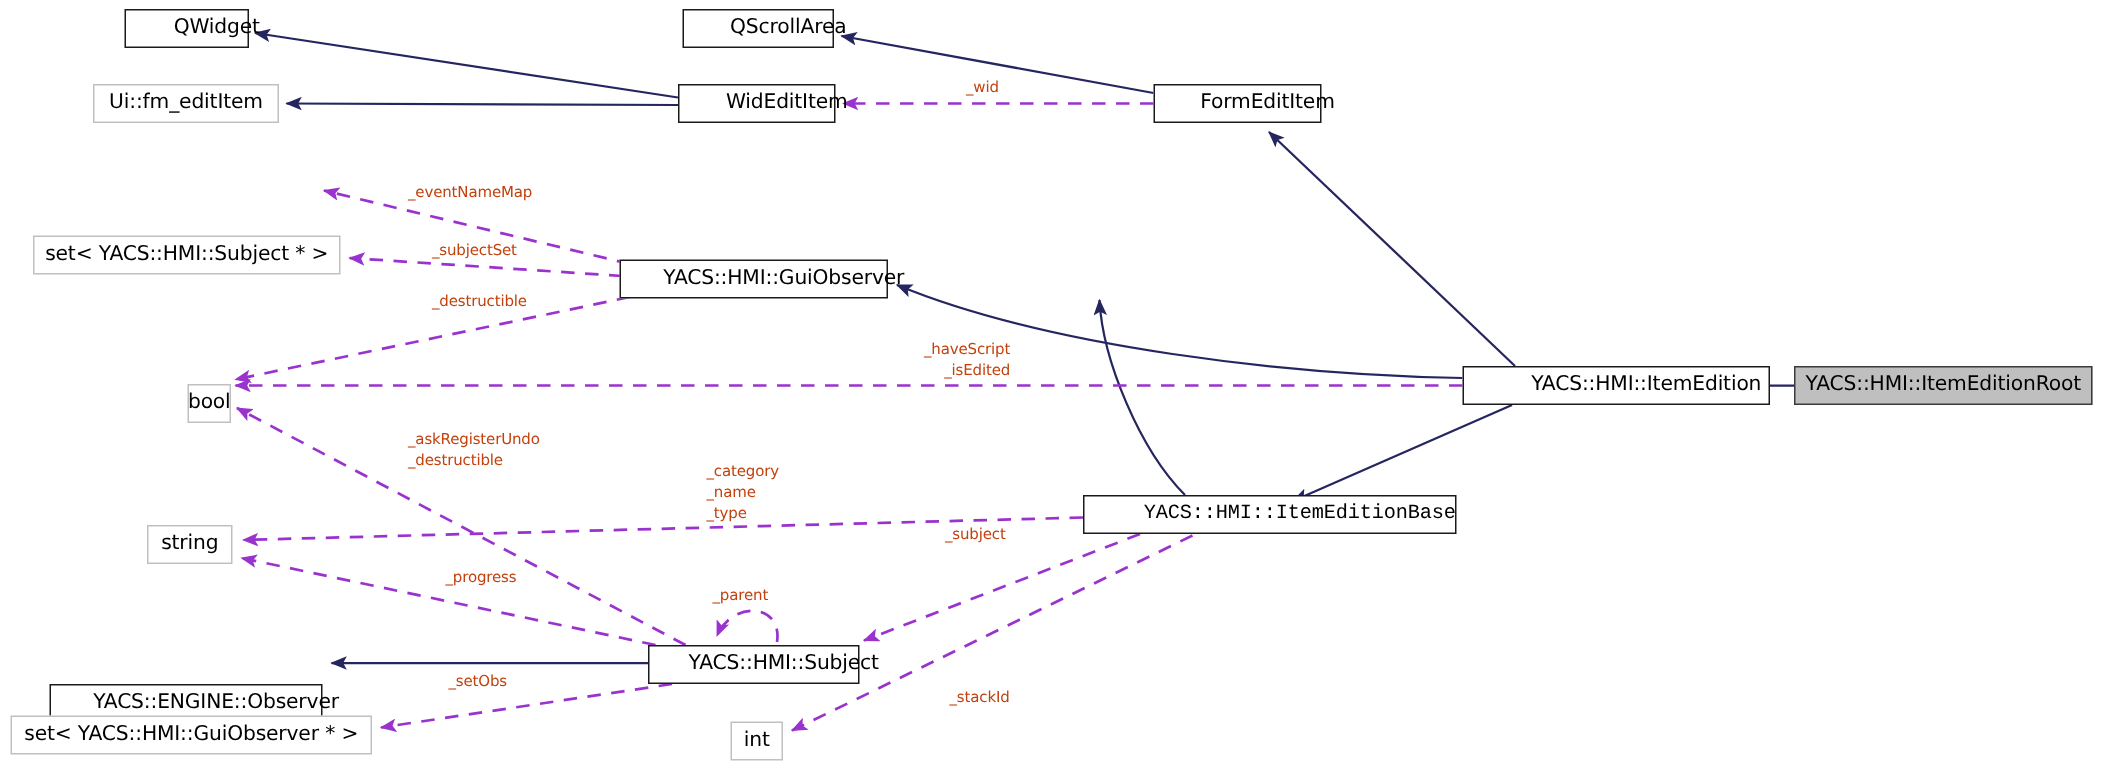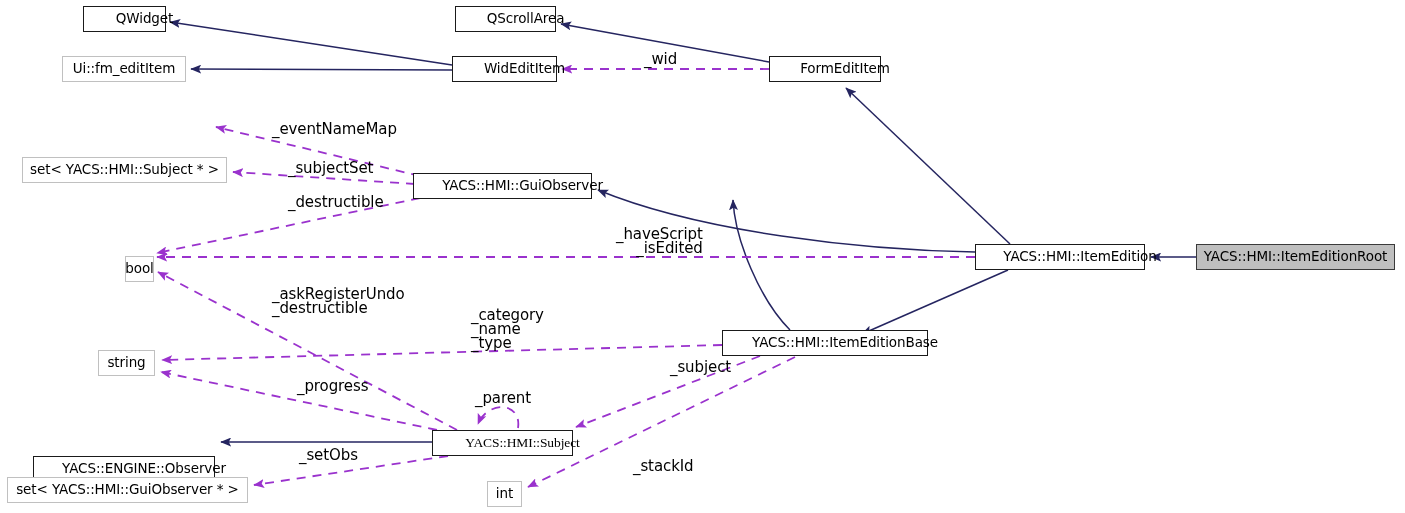--- a/index.html
+++ b/index.html
@@ -46,22 +46,22 @@
   .node.ext {
     border: 1.2px solid #c0c0c0;
   }
   
   .node.hl {
     border: 1.6px solid #3a3a3a;
     background: #bfbfbf;
   }
   .edge-label {
     position: absolute;
-    color: #000000;
-    font-size: 15px;
+    color: #c2410c;
+    font-size: 10px;
     line-height: 14px;
     white-space: pre;
     background: transparent;
     letter-spacing: -0.1px;
   }
 </style>
 </head>
 <body>
 
 <div id="diagram">
@@ -135,31 +135,31 @@
 
   <div class="node cls" style="left:769px; top:56px;  width:112px; height:26px;">FormEditItem</div>
 
 
   <div class="node ext" style="left:22px;  top:157px; width:205px; height:26px;">set&lt; YACS::HMI::Subject * &gt;</div>
 
   <div class="node cls" style="left:413px; top:173px; width:179px; height:26px;">YACS::HMI::GuiObserver</div>
 
   <div class="node ext" style="left:103px; top:256px; width:29px;  height:26px;margin-left:22px;">bool</div>
 
-  <div class="node cls" style="left:975px; top:244px; width:170px; height:26px;">YACS::HMI::ItemEdition</div>
+  <div class="node cls" style="left:975px; top:244px; width:205px; height:26px;">YACS::HMI::ItemEdition</div>
 
   <div class="node hl" style="left:1196px;top:244px; width:199px; height:26px;">YACS::HMI::ItemEditionRoot</div>
 
-  <div class="node cls" style="left:722px; top:330px; width:206px; height:26px;">YACS::HMI::ItemEditionBase</div>
+  <div class="node cls" style="left:722px; top:330px; width:249px; height:26px;font-family:Liberation Mono, monospace;">YACS::HMI::ItemEditionBase</div>
 
   <div class="node ext" style="left:98px;  top:350px; width:57px;  height:26px;">string</div>
 
   <div class="node cls" style="left:33px;  top:428px; width:182px; height:26px;margin-top:28px;">YACS::ENGINE::Observer</div>
 
-  <div class="node cls" style="left:432px; top:430px; width:141px; height:26px;font-family:Liberation Serif, serif;">YACS::HMI::Subject</div>
+  <div class="node cls" style="left:432px; top:430px; width:141px; height:26px;">YACS::HMI::Subject</div>
 
   <div class="node ext" style="left:7px;   top:477px; width:241px; height:26px;">set&lt; YACS::HMI::GuiObserver * &gt;</div>
 
   <div class="node ext" style="left:487px; top:481px; width:35px;  height:26px;">int</div>
 
   <div class="edge-label" style="left:644px; top:52px;">_wid</div>
 
   <div class="edge-label" style="left:272px; top:122px;">_eventNameMap</div>
 
   <div class="edge-label" style="left:288px; top:161px;">_subjectSet</div>
@@ -171,21 +171,21 @@
 
   <div class="edge-label" style="left:272px; top:287px;">_askRegisterUndo
 _destructible</div>
 
   <div class="edge-label" style="left:471px; top:308px;">_category
 _name
 _type</div>
 
   <div class="edge-label" style="left:297px; top:379px;">_progress</div>
 
-  <div class="edge-label" style="left:630px; top:360px;margin-left:40px;">_subject</div>
+  <div class="edge-label" style="left:630px; top:350px;">_subject</div>
 
   <div class="edge-label" style="left:475px; top:391px;">_parent</div>
 
   <div class="edge-label" style="left:633px; top:411px;margin-top:48px;">_stackId</div>
 
   <div class="edge-label" style="left:299px; top:448px;">_setObs</div>
 
 </div>
 
 </body></html>

